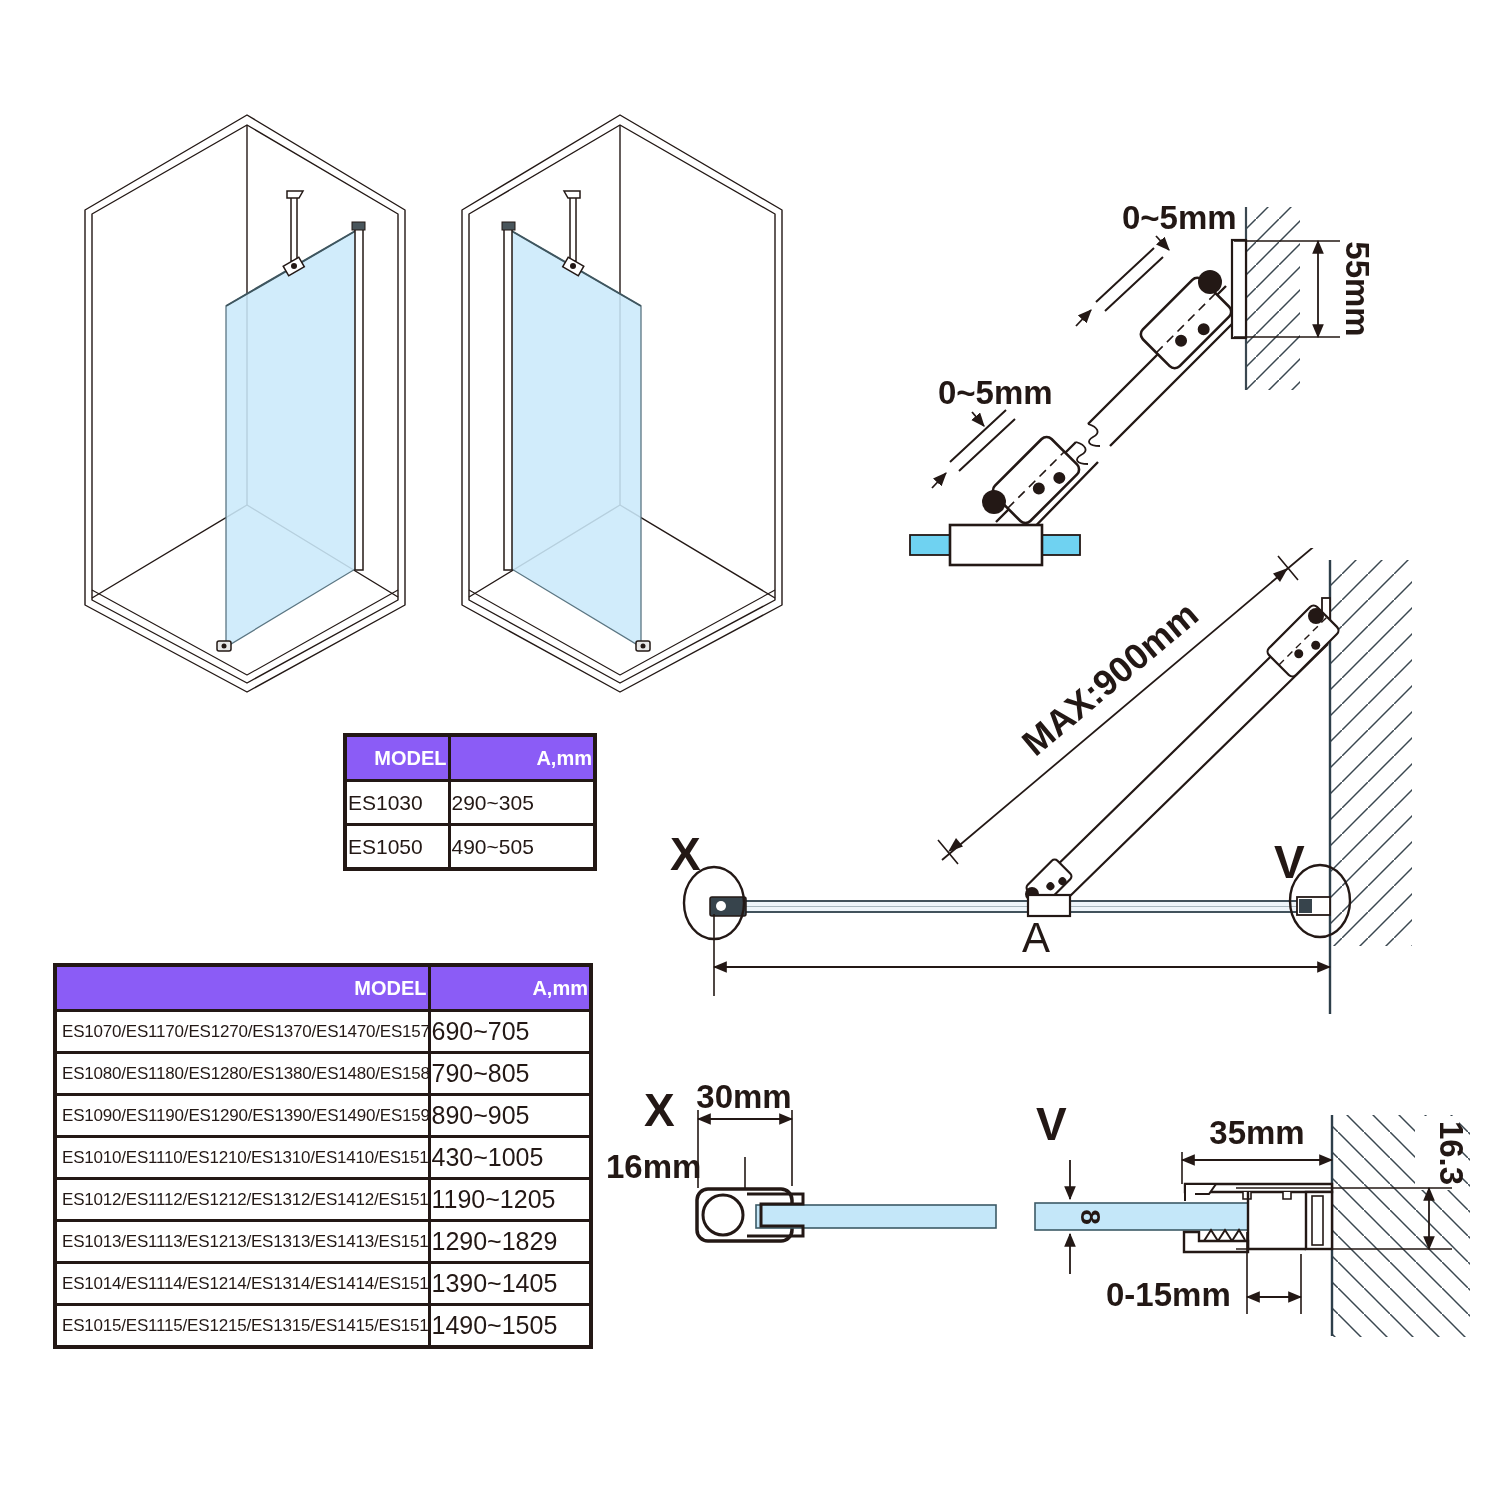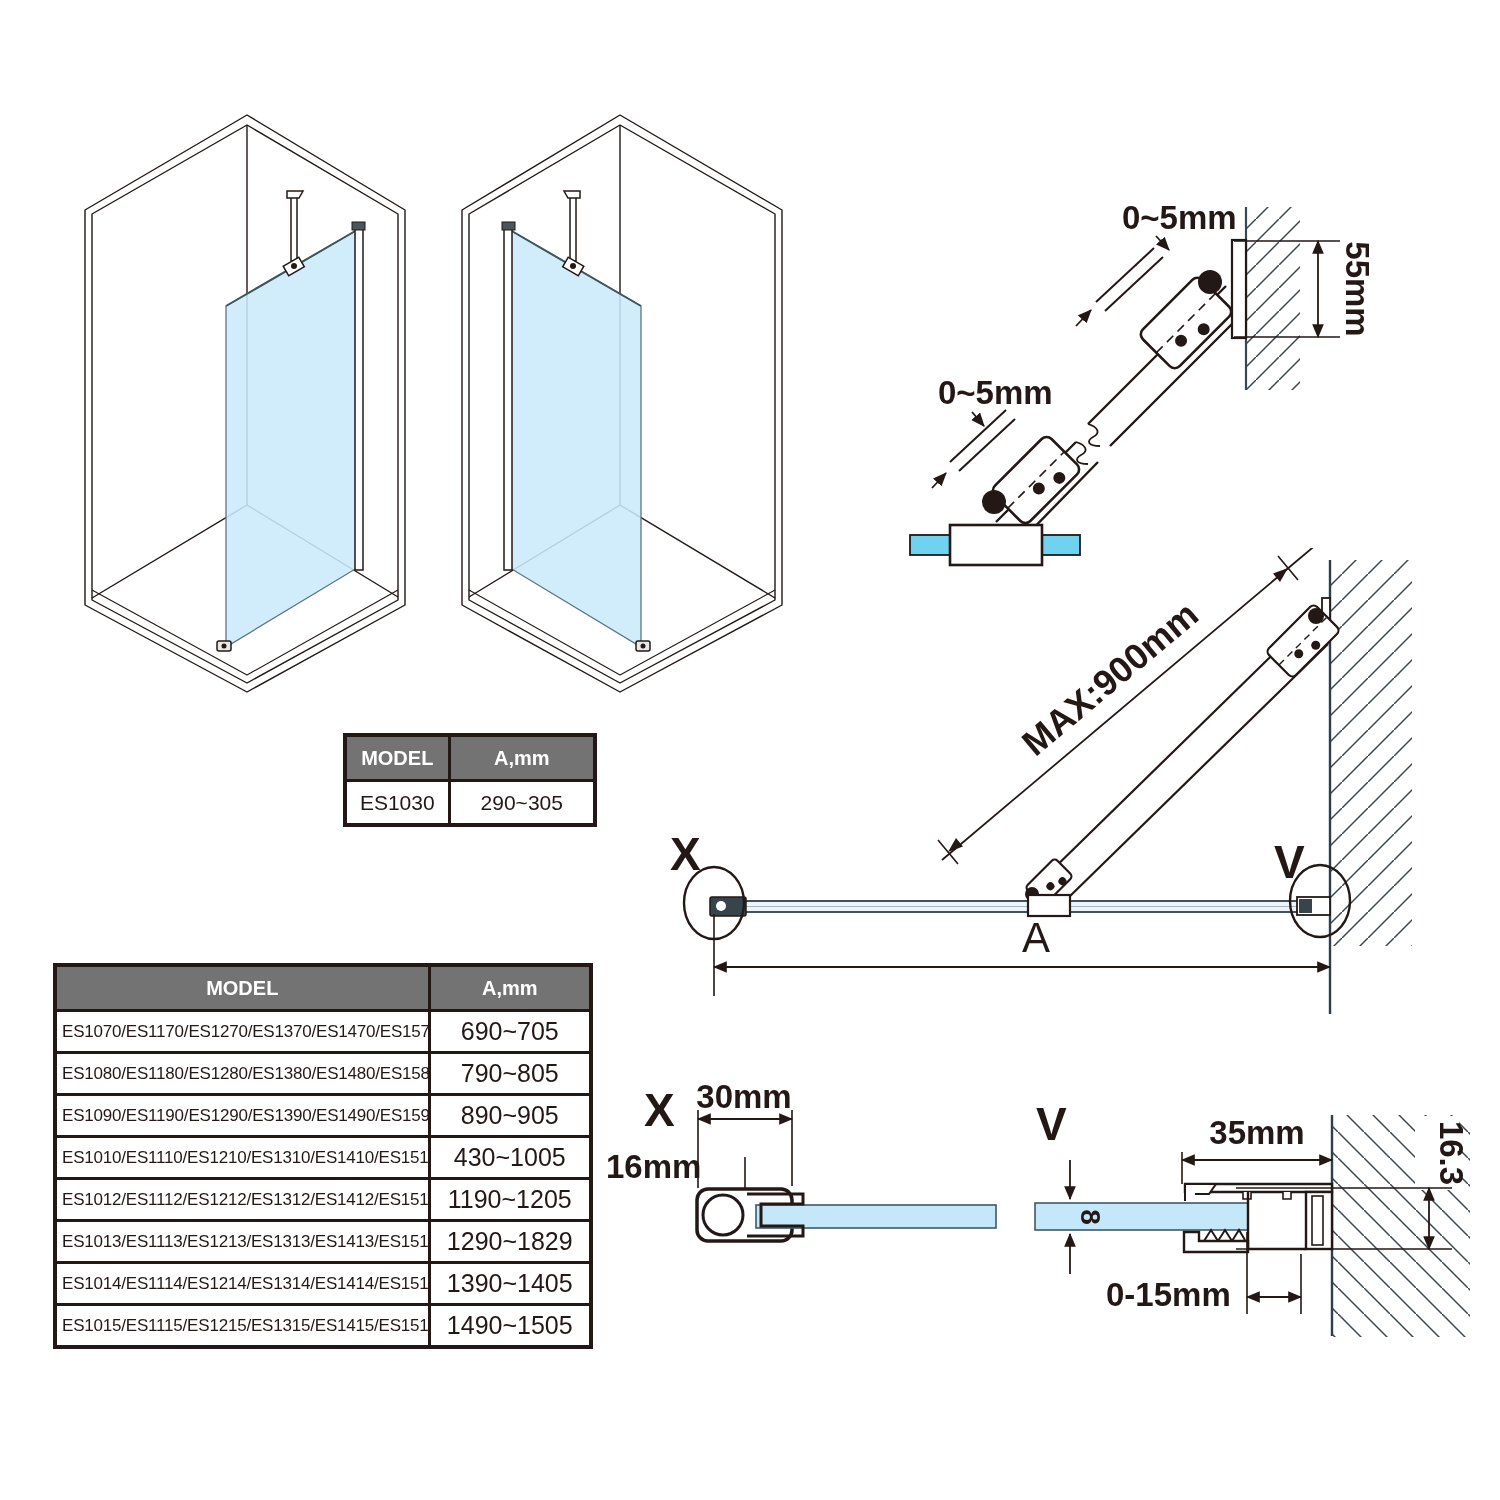--- a/index.html
+++ b/index.html
@@ -3,23 +3,23 @@
 <meta charset="utf-8">
 <style>
   html,body{margin:0;padding:0;background:#ffffff;}
   body{width:1500px;height:1500px;position:relative;overflow:hidden;
        font-family:"Liberation Sans",sans-serif;color:#231815;}
   .abs{position:absolute;}
   svg text{font-family:"Liberation Sans",sans-serif;fill:#231815;}
   .dimtxt{font-weight:bold;}
   
   table.spec{border-collapse:collapse;table-layout:fixed;border:4px solid #231815;background:#fff;}
-  table.spec th{background:#737373;color:#ffffff;font-weight:bold;border:3px solid #231815;
-                text-align:center;white-space:nowrap;overflow:hidden;}
-  table.spec td{border:3px solid #231815;text-align:center;white-space:nowrap;overflow:hidden;}
+  table.spec th{background:#8b5cf6;color:#ffffff;font-weight:bold;border:3px solid #231815;
+                text-align:right;white-space:nowrap;overflow:hidden;}
+  table.spec td{border:3px solid #231815;white-space:nowrap;overflow:hidden;}
   #table-small{left:343px;top:733px;width:250px;}
   #table-small th{height:40px;font-size:20px;}
   #table-small td{height:39px;font-size:21px;}
   #table-large{left:53px;top:963px;width:536px;}
   #table-large th{height:40px;font-size:20px;}
   #table-large td{height:37px;font-size:25px;}
   #table-large td.c0{text-align:left;padding-left:5px;font-size:17px;letter-spacing:-0.2px;}
 </style>
 </head>
 <body>
@@ -272,20 +272,24 @@
       <tr>
         <th>MODEL</th>
         <th>A,mm</th>
       </tr>
     </thead>
     <tbody>
       <tr>
         <td class="c0">ES1030</td>
         <td class="c1">290~305</td>
       </tr>
+      <tr>
+        <td class="c0">ES1050</td>
+        <td class="c1">490~505</td>
+      </tr>
     </tbody>
   </table>
 
 <table id="table-large" class="spec abs">
   <colgroup>
       <col style="width:374px">
       <col style="width:162px">
     </colgroup>
 <thead>
       <tr>

